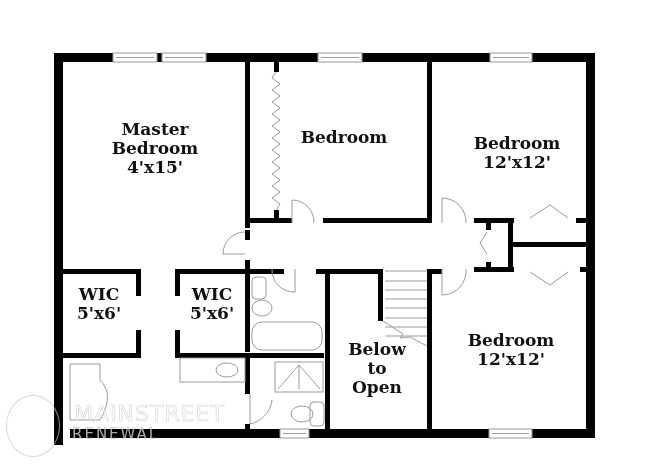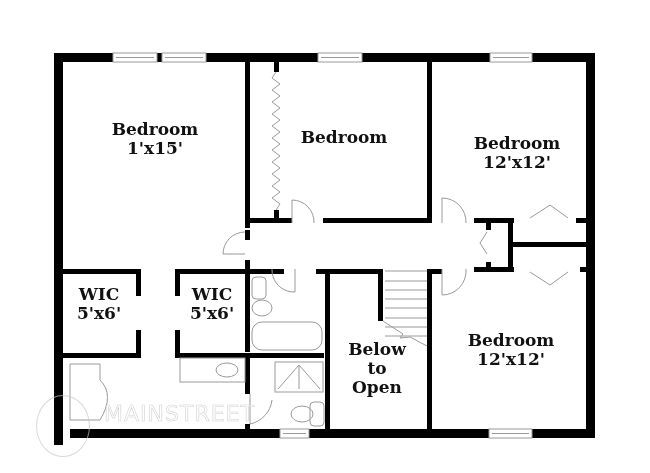--- a/index.html
+++ b/index.html
@@ -12,21 +12,21 @@
     font-weight: bold;
     color: #111111;
     font-size: 17px;
     line-height: 19px;
     transform: translateX(-50%);
     white-space: nowrap;
   }
   .label span { display: block; }
   .watermark {
     position: absolute;
-    left: 36px; top: 395px;
+    left: 6px; top: 395px;
     width: 240px; height: 60px;
     pointer-events: none;
   }
   .wm-text1 {
     position: absolute; left: 68px; top: 6px;
     font-family: "DejaVu Sans", sans-serif;
     font-size: 22px; letter-spacing: 1px;
     color: rgba(255,255,255,0.55);
     -webkit-text-stroke: 0.6px rgba(190,190,190,0.7);
   }
@@ -158,22 +158,23 @@
     <path d="M278,389 L299,365 L320,389 M299,365 L299,389"></path>
 
     <rect x="310" y="402" width="14" height="24" rx="4"></rect>
     <ellipse cx="302" cy="414" rx="11" ry="8"></ellipse>
 
     <path d="M70,364 L100,364 L100,380 Q115,395 100,420 L70,420 Z"></path>
   </g>
 </svg>
 
 <div class="label" style="left:155px; top:120px;">
-  <span>Bedroom</span>
-  <span>1'x15'</span>
+  <span>Master</span>
+  <span>Bedroom</span>
+  <span>4'x15'</span>
 </div>
 
 <div class="label" style="left:344px; top:128px;">
   <span>Bedroom</span>
 </div>
 
 <div class="label" style="left:517px; top:134px;">
   <span>Bedroom</span>
   <span>12'x12'</span>
 </div>
@@ -195,13 +196,14 @@
 
 <div class="label" style="left:377px; top:340px;">
   <span>Below</span>
   <span>to</span>
   <span>Open</span>
 </div>
 
 <div class="watermark">
   <div class="wm-logo"></div>
   <div class="wm-text1">MAINSTREET</div>
+  <div class="wm-text2">RENEWAL</div>
 </div>
 
 </body></html>

